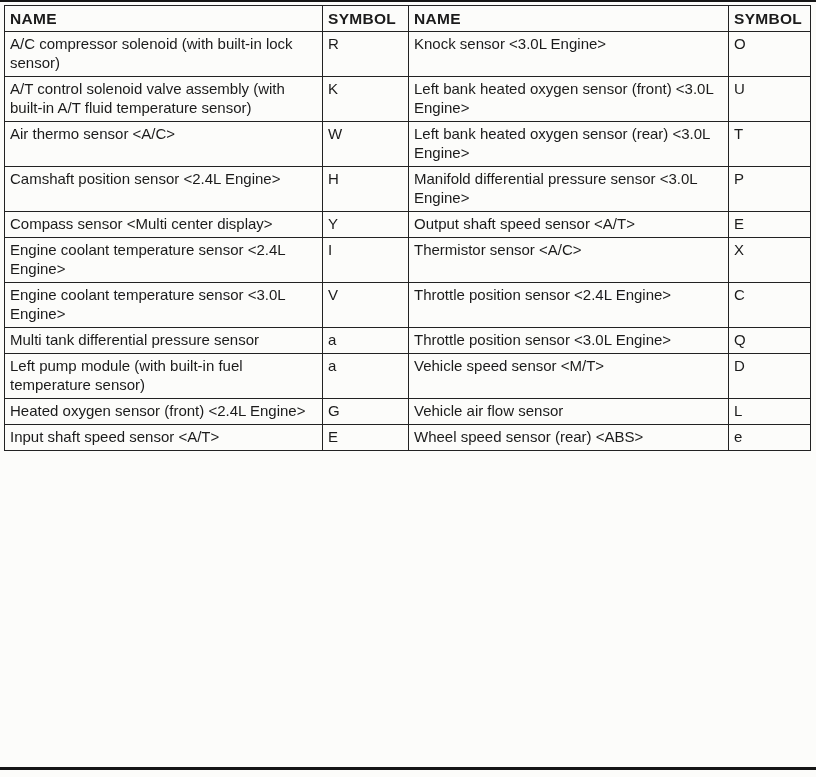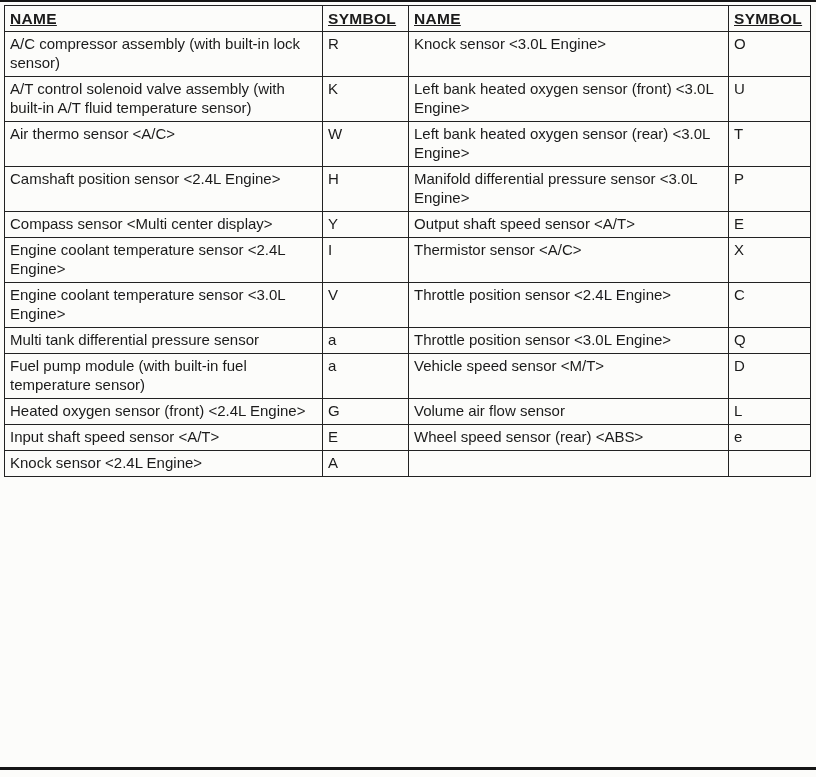--- a/index.html
+++ b/index.html
@@ -51,21 +51,20 @@
   }
   table.sensor-table th {
     font-weight: bold;
     font-size: 15.5px;
     padding-top: 3px;
     padding-bottom: 3px;
     letter-spacing: 0.3px;
   }
   table.sensor-table thead tr {
     height: 24px;
-    text-decoration: underline;
   }
   col.c-name-l  { width: 318px; }
   col.c-sym-l   { width: 86px; }
   col.c-name-r  { width: 320px; }
   col.c-sym-r   { width: 82px; }
 </style>
 </head>
 <body>
 
 <div class="page">
@@ -81,21 +80,21 @@
     <thead>
       <tr>
         <th>NAME</th>
         <th>SYMBOL</th>
         <th>NAME</th>
         <th>SYMBOL</th>
       </tr>
     </thead>
     <tbody>
   <tr>
-    <td>A/C compressor assembly (with built-in lock sensor)</td>
+    <td>A/C compressor solenoid (with built-in lock sensor)</td>
     <td>R</td>
     <td>Knock sensor &lt;3.0L Engine&gt;</td>
     <td>O</td>
   </tr>
 
   <tr>
     <td>A/T control solenoid valve assembly (with built-in A/T fluid temperature sensor)</td>
     <td>K</td>
     <td>Left bank heated oxygen sensor (front) &lt;3.0L Engine&gt;</td>
     <td>U</td>
@@ -141,44 +140,38 @@
   </tr>
 
   <tr>
     <td>Multi tank differential pressure sensor</td>
     <td>a</td>
     <td>Throttle position sensor &lt;3.0L Engine&gt;</td>
     <td>Q</td>
   </tr>
 
   <tr>
-    <td>Fuel pump module (with built-in fuel temperature sensor)</td>
+    <td>Left pump module (with built-in fuel temperature sensor)</td>
     <td>a</td>
     <td>Vehicle speed sensor &lt;M/T&gt;</td>
     <td>D</td>
   </tr>
 
   <tr>
     <td>Heated oxygen sensor (front) &lt;2.4L Engine&gt;</td>
     <td>G</td>
-    <td>Volume air flow sensor</td>
+    <td>Vehicle air flow sensor</td>
     <td>L</td>
   </tr>
 
 
   <tr>
     <td>Input shaft speed sensor &lt;A/T&gt;</td>
     <td>E</td>
     <td>Wheel speed sensor (rear) &lt;ABS&gt;</td>
     <td>e</td>
   </tr>
 
-  <tr>
-    <td>Knock sensor &lt;2.4L Engine&gt;</td>
-    <td>A</td>
-    <td></td>
-    <td></td>
-  </tr>
 </tbody>
   </table>
 
   <div class="scan-edge bottom"></div>
 </div>
 
 </body></html>

